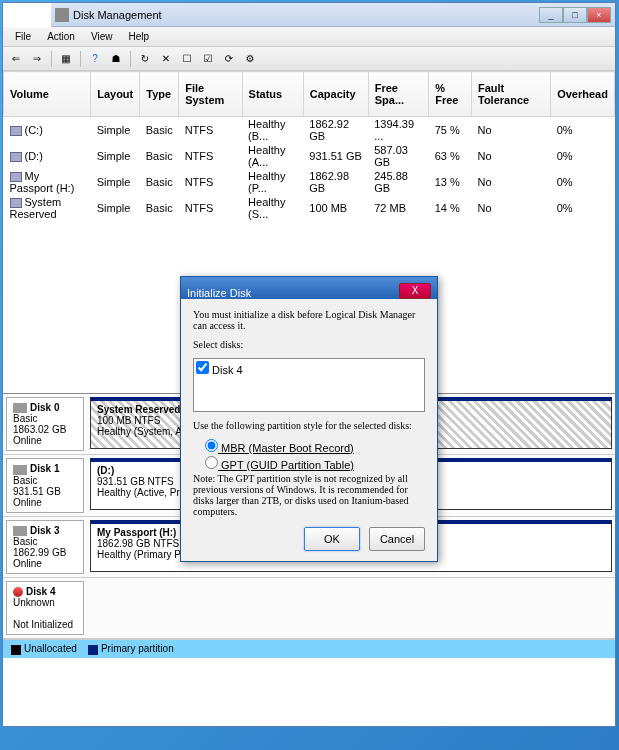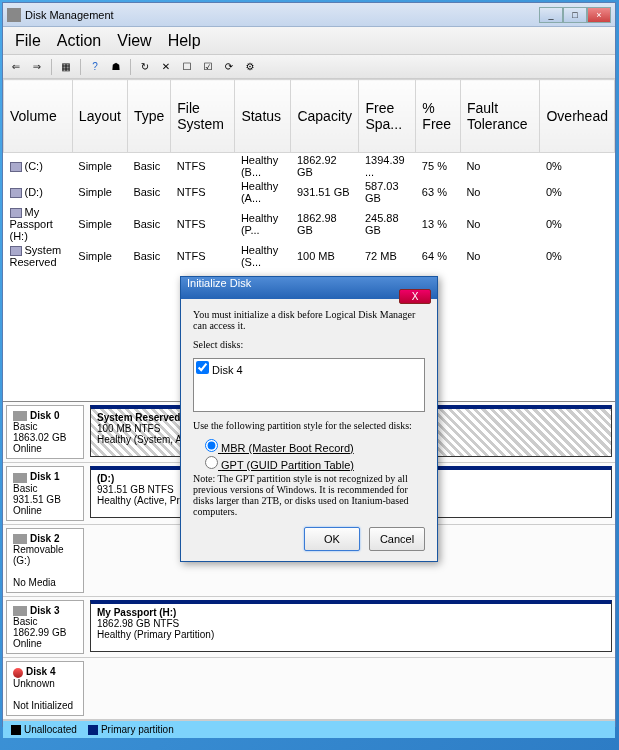--- a/index.html
+++ b/index.html
@@ -1,47 +1,47 @@
 <!DOCTYPE html>
 <html><head>
 <meta charset="utf-8">
 <style>
 * { box-sizing: border-box; margin: 0; padding: 0; font-family: "Segoe UI", Tahoma, sans-serif; }
 body { width: 619px; height: 750px; background: linear-gradient(135deg, #4aa8e8, #2d7cc5); overflow: hidden; }
 .window { position: absolute; top: 2px; left: 2px; width: 614px; height: 725px; background: #fff; border: 1px solid #5a7db3; }
-.titlebar { height: 24px; background: linear-gradient(#dce6f4, #c5d6ed); display: flex; align-items: center; padding: 0 4px; font-size: 11px; border-bottom: 1px solid #a0b5d0; }
+.titlebar { height: 24px; background: linear-gradient(#dce6f4, #c5d6ed); display: flex; align-items: center; padding: 0 4px; font-size: 11px; border-bottom: 1px solid #a0b5d0; margin-left: 48px; }
 .titlebar-icon { width: 14px; height: 14px; margin-right: 4px; background: #888; }
 .winbtns { margin-left: auto; display: flex; gap: 0; }
 .winbtn { width: 24px; height: 16px; background: linear-gradient(#dce6f4,#b8cde8); border: 1px solid #8aa; font-size: 9px; text-align: center; line-height: 14px; cursor: pointer; }
 .winbtn.close { background: linear-gradient(#e88,#c44); color: #fff; }
-.menubar { height: 28px; background: linear-gradient(#f5f5f5,#e8e8e8); display: flex; align-items: center; padding: 0 4px; font-size: 16px; border-bottom: 1px solid #ccc; }
+.menubar { height: 20px; background: linear-gradient(#f5f5f5,#e8e8e8); display: flex; align-items: center; padding: 0 4px; font-size: 10px; border-bottom: 1px solid #ccc; }
 .menubar span { padding: 2px 8px; cursor: pointer; }
 .toolbar { height: 24px; background: linear-gradient(#f5f5f5,#e5e5e5); display: flex; align-items: center; padding: 0 4px; gap: 3px; border-bottom: 1px solid #ccc; }
 .tbtn { width: 18px; height: 18px; border: 1px solid transparent; display: flex; align-items: center; justify-content: center; font-size: 10px; cursor: pointer; }
 .tsep { width: 1px; height: 16px; background: #bbb; margin: 0 2px; }
 .table-area { height: 322px; overflow: auto; background: #fff; font-size: 11px; }
 table { width: 100%; border-collapse: collapse; }
-th { text-align: left; background: linear-gradient(#fdfdfd,#f0f0f0); border: 1px solid #d5d5d5; padding: 20px 6px; font-weight: normal; font-size: 14px; }
+th { text-align: left; background: linear-gradient(#fdfdfd,#f0f0f0); border: 1px solid #d5d5d5; padding: 10px 6px; font-weight: bold; font-size: 11px; }
 td { padding: 1px 6px; font-size: 11px; }
 .vicon { display: inline-block; width: 12px; height: 10px; background: #aac; border: 1px solid #668; margin-right: 3px; vertical-align: middle; }
 .disk-pane { border-top: 1px solid #888; background: #fbfbfb; }
 .disk-row { display: flex; border-bottom: 1px solid #ccc; min-height: 58px; }
 .disk-label { width: 78px; padding: 4px 6px; border-right: 1px solid #ccc; font-size: 10px; background: #fff; border:1px solid #aaa; margin:3px; }
 .disk-label b { font-size: 10px; }
 .disk-icon { display:inline-block; width:14px; height:10px; background:#999; margin-right:3px; vertical-align:middle; }
 .disk-icon.red { background: linear-gradient(#f55,#a22); border-radius:50%; width:10px; height:10px; }
 .part-area { flex: 1; padding: 3px; }
 .partition { border: 1px solid #333; border-top: 4px solid #001f7a; padding: 3px 6px; font-size: 10px; background: #fff; height: 52px; }
 .partition.hatch { background: repeating-linear-gradient(45deg,#fff,#fff 3px,#ccc 3px,#ccc 6px); }
 .legend { padding: 3px 8px; font-size: 10px; border-top: 1px solid #ccc; background:#7dd3fc; }
 .lg { display: inline-block; width: 10px; height: 10px; margin-right: 3px; vertical-align: middle; }
 .lg.black { background: #000; } .lg.blue { background: #001f7a; }
 
 .dialog { position: absolute; left: 180px; top: 276px; width: 258px; background: #f0f0f0; border: 1px solid #1a56a0; box-shadow: 2px 2px 8px rgba(0,0,0,0.4); font-size: 11px; }
-.dlg-title { height: 22px; background: linear-gradient(#4f8bd6,#2463b5); color: #fff; display: flex; align-items: flex-start; padding: 0 6px; font-size: 11px; flex-direction: column; }
+.dlg-title { height: 22px; background: linear-gradient(#4f8bd6,#2463b5); color: #fff; display: flex; align-items: flex-end; padding: 0 6px; font-size: 11px; }
 .dlg-close { margin-left: auto; width: 32px; height: 16px; background: linear-gradient(#e06,#b03); border: 1px solid #822; border-radius: 2px; color: #fff; text-align: center; font-size: 10px; line-height: 13px; cursor: pointer; }
 .dlg-body { padding: 10px 12px; font-size: 11px; }
 .dlg-body p { margin-bottom: 8px; font-size: 10px; font-family: Liberation Serif, serif; }
 .disk-list { border: 1px solid #888; background: #fff; height: 54px; padding: 2px; margin-bottom: 8px; }
 .disk-list label { font-size: 11px; display:block; }
 .radio-row { margin: 2px 0 2px 12px; font-size: 11px; text-decoration: underline; }
 .note { font-size: 10px; }
 .dlg-btns { text-align: right; margin-top: 10px; }
 .dlg-btns button { width: 56px; height: 24px; font-size: 11px; margin-left: 6px; background: linear-gradient(#fdfdfd,#e5e5e5); border: 1px solid #888; border-radius: 2px; cursor: pointer; }
 .dlg-btns button.ok { border: 1px solid #3a7bd5; box-shadow: 0 0 2px #6af; }
@@ -136,44 +136,40 @@
             <td>0%</td>
           </tr>
           <tr>
             <td><span class="vicon"></span>System Reserved</td>
             <td>Simple</td>
             <td>Basic</td>
             <td>NTFS</td>
             <td>Healthy (S...</td>
             <td>100 MB</td>
             <td>72 MB</td>
-            <td>64 %</td>
+            <td>14 %</td>
             <td>No</td>
             <td>0%</td>
           </tr>
         </tbody>
     </table>
   </div>
 
   <div class="disk-pane" id="disk-pane">
       <div class="disk-row">
         <div class="disk-label"><span class="disk-icon"></span><b>Disk 0</b><br>Basic<br>1863.02 GB<br>Online</div>
         <div class="part-area">
           <div class="partition hatch"><b>System Reserved</b><br>100 MB NTFS<br>Healthy (System, Active, Prim</div>
         </div>
       </div>
       <div class="disk-row">
         <div class="disk-label"><span class="disk-icon"></span><b>Disk 1</b><br>Basic<br>931.51 GB<br>Online</div>
         <div class="part-area">
           <div class="partition"><b>(D:)</b><br>931.51 GB NTFS<br>Healthy (Active, Primary Partition)</div>
         </div>
-      </div>
-      <div class="disk-row">
-        <div class="disk-label"><span class="disk-icon"></span><b>Disk 2</b><br>Removable (G:)<br><br>No Media</div>
-        <div class="part-area"></div>
       </div>
       <div class="disk-row">
         <div class="disk-label"><span class="disk-icon"></span><b>Disk 3</b><br>Basic<br>1862.99 GB<br>Online</div>
         <div class="part-area">
           <div class="partition"><b>My Passport  (H:)</b><br>1862.98 GB NTFS<br>Healthy (Primary Partition)</div>
         </div>
       </div>
       <div class="disk-row">
         <div class="disk-label"><span class="disk-icon red"></span><b>Disk 4</b><br>Unknown<br><br>Not Initialized</div>
         <div class="part-area"></div>

